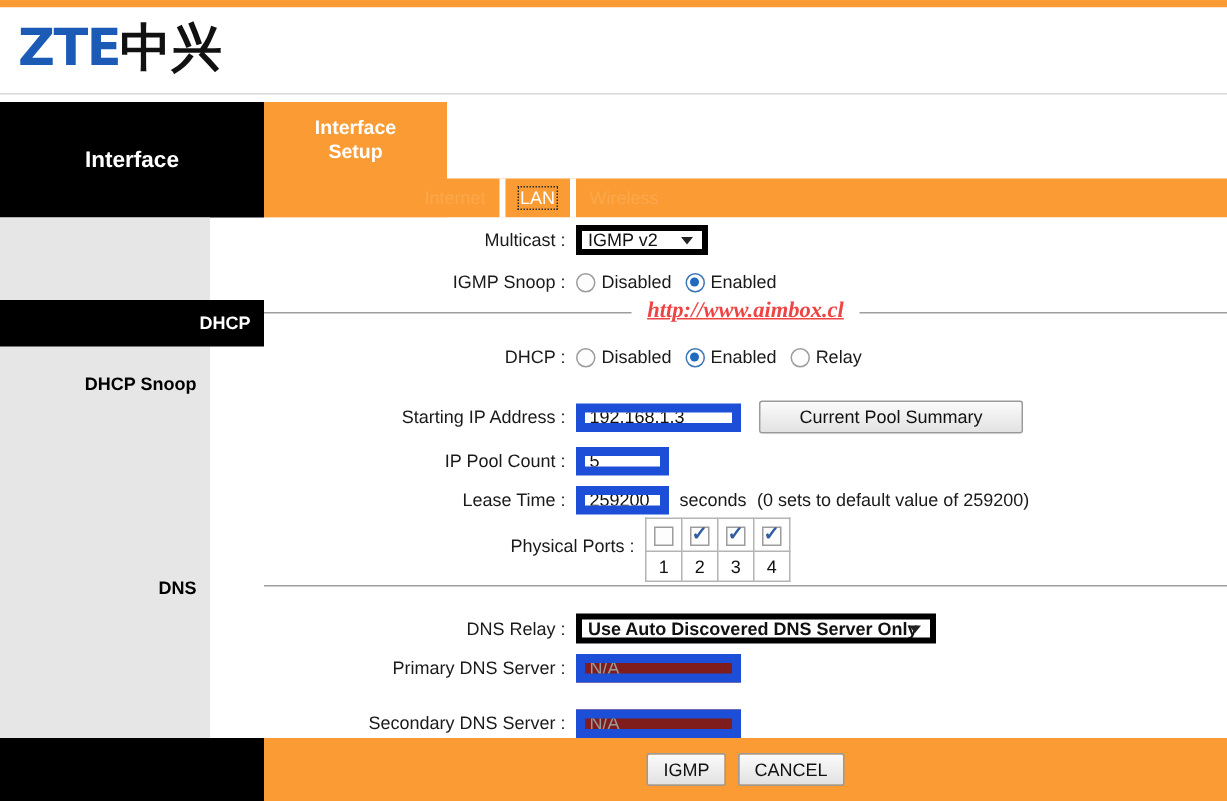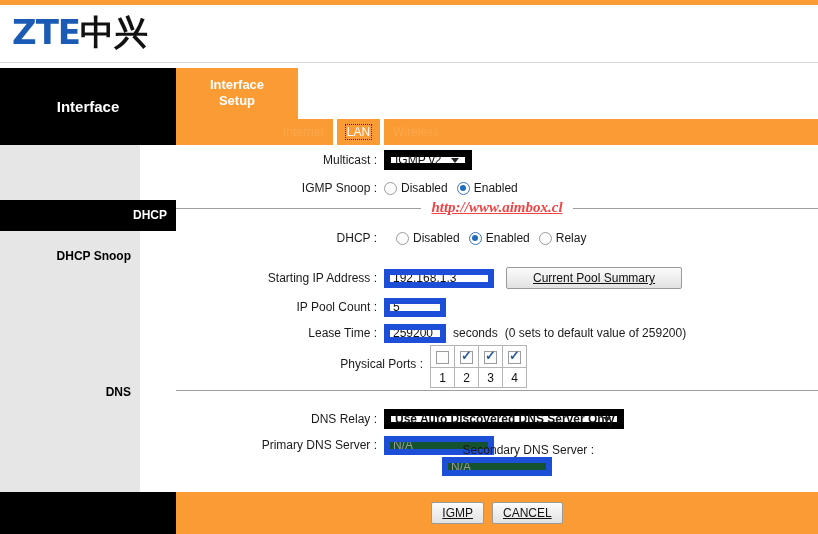--- a/index.html
+++ b/index.html
@@ -115,28 +115,28 @@
   }
   .fld { display: flex; align-items: center; }
 
   input.txt {
     font-family: "Liberation Sans", sans-serif;
     font-size: 12px; color: #111;
     height: 19px; padding: 1px 3px;
     border: 6px solid #1d4ed8; background: #ffffff;
     outline: none;
   }
-  input.txt[disabled] { color: #9a9a9a; background: #14532d; }
+  input.txt[disabled] { color: #9a9a9a; background: #7f1d1d; }
   input.txt::placeholder { color: #9a9a9a; }
 
   .sel-box {
     position: relative;
     font-size: 12px; color: #111;
     height: 20px; line-height: 18px;
-    border: 7px solid #000000; background: #ffffff;
+    border: 4px solid #000000; background: #ffffff;
     padding: 0 22px 0 4px; white-space: nowrap; cursor: pointer;
     display: flex; align-items: center;
   }
   .sel-box .caret {
     position: absolute; right: 6px; top: 50%;
     width: 0; height: 0; margin-top: -2px;
     border-left: 4px solid transparent;
     border-right: 4px solid transparent;
     border-top: 5px solid #222;
   }
@@ -152,21 +152,21 @@
     content: ""; position: absolute; left: 2.5px; top: 2.5px;
     width: 6px; height: 6px; border-radius: 50%; background: #1f6bbd;
   }
   .radio-lbl { font-size: 12px; color: #1a1a1a; }
 
   .btn {
     font-family: "Liberation Sans", sans-serif;
     font-size: 12px; color: #111;
     background: linear-gradient(#fbfbfb, #e2e2e2);
     border: 1px solid #9a9a9a; border-radius: 2px;
-    padding: 3px 10px; cursor: pointer; white-space: nowrap; text-decoration: underline;
+    padding: 3px 10px; cursor: pointer; white-space: nowrap;
   }
   .btn.wide { padding: 3px 26px; }
 
   .hint { font-size: 12px; color: #1a1a1a; margin-left: 7px; white-space: nowrap; }
 
   
   .ports {
     border-collapse: collapse;
   }
   .ports td {
@@ -270,21 +270,21 @@
           <span class="radio-lbl">Enabled</span>
         </label>
       </div>
     </div>
 
     <div class="divider" style="top:63px;"></div>
     <div class="watermark" style="top:54px;">
       <span class="wm-bg">http://www.aimbox.cl</span>
     </div>
 
-    <div class="row" style="top:82px;gap:12px;">
+    <div class="row" style="top:82px;">
       <div class="lab">DHCP :</div>
       <div class="fld">
         <label class="radio-wrap">
           <span class="radio"></span>
           <span class="radio-lbl">Disabled</span>
         </label>
         <label class="radio-wrap">
           <span class="radio on"></span>
           <span class="radio-lbl">Enabled</span>
         </label>
@@ -353,21 +353,21 @@
       </div>
     </div>
 
     <div class="row" style="top:289px;">
       <div class="lab">Primary DNS Server :</div>
       <div class="fld">
         <input class="txt" style="width: 110px;" type="text" disabled="" placeholder="N/A">
       </div>
     </div>
 
-    <div class="row" style="top:298px;flex-direction:column;">
+    <div class="row" style="top:326px;">
       <div class="lab">Secondary DNS Server :</div>
       <div class="fld">
         <input class="txt" style="width: 110px;" type="text" disabled="" placeholder="N/A">
       </div>
     </div>
 
   </div>
 
   <div class="content-footer">
     <button class="btn">IGMP</button>

